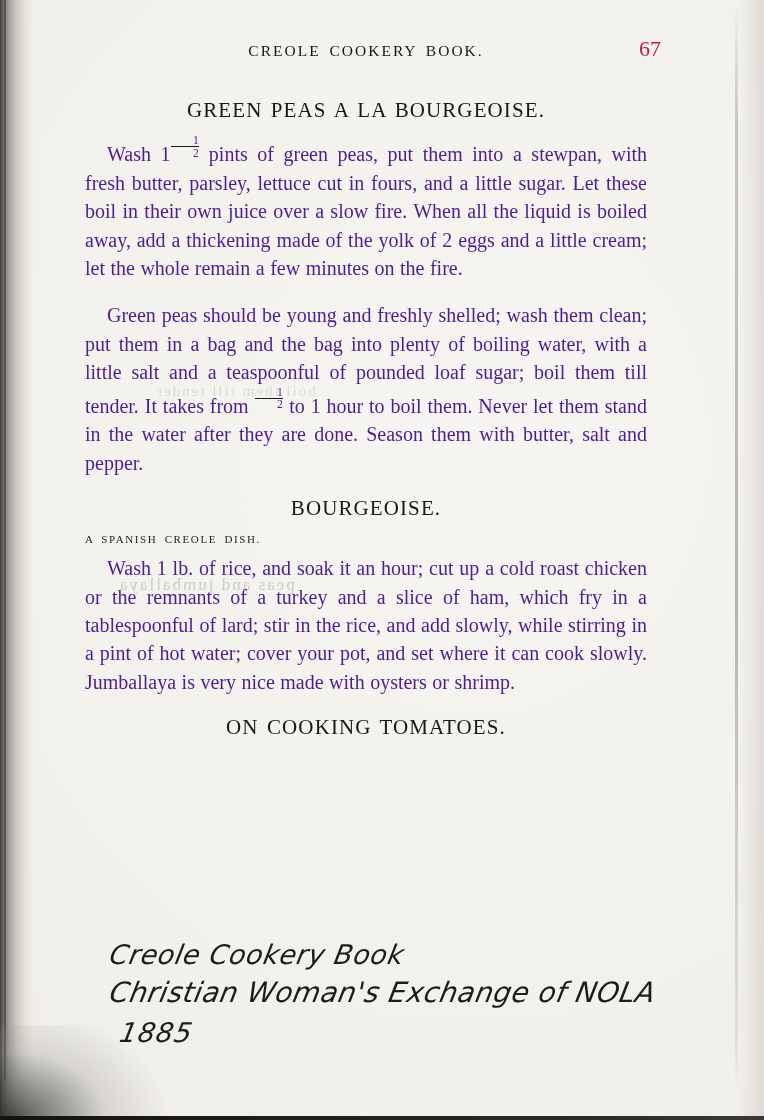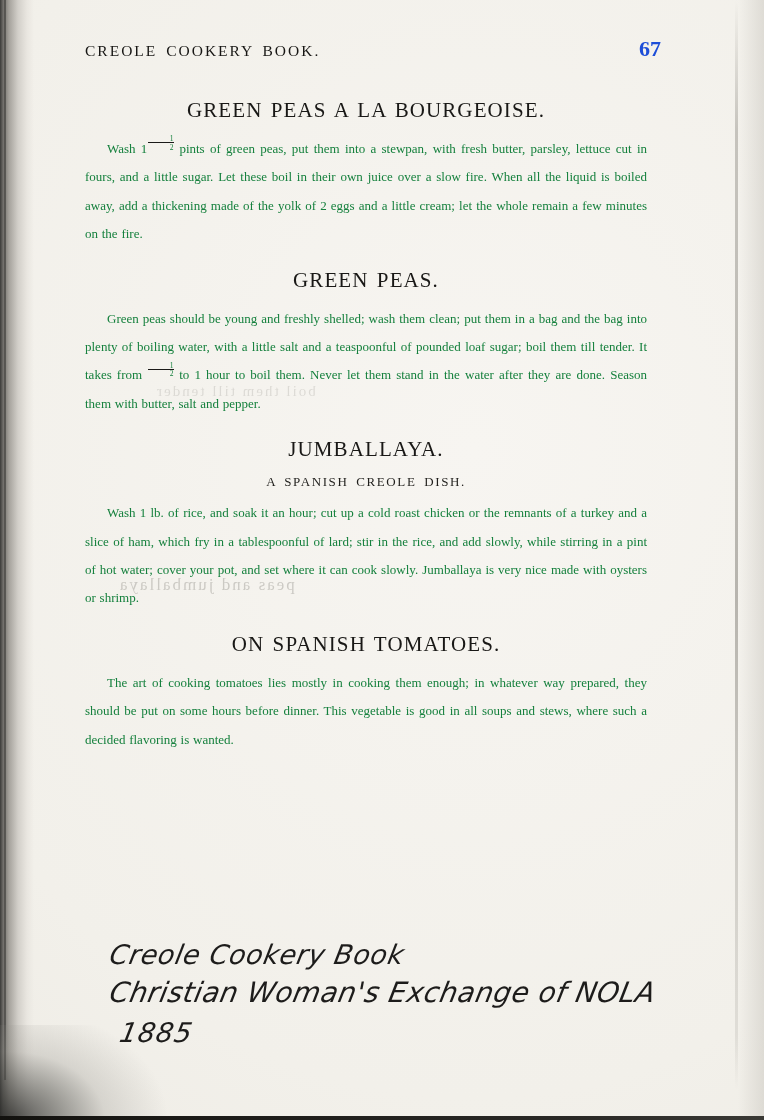--- a/index.html
+++ b/index.html
@@ -96,62 +96,62 @@
 
   
   .running-head {
     position: relative;
     height: 44px;
     margin-top: 42px;
   }
   .head-title {
     position: absolute;
     left: 0; right: 0;
-    text-align: left;
+    text-align: center;
     font-size: 15.5px;
     letter-spacing: 2.0px;
     word-spacing: 3px;
     color: #171614;
   }
   .page-number {
     position: absolute;
     right: -14px;
     top: -6px;
     font-size: 22px;
-    font-weight: bold;
-    color: #1d4ed8;
+    font-weight: normal;
+    color: #be185d;
   }
 
   h2.recipe-title {
     margin: 12px;
     text-align: center;
     font-weight: normal;
     font-size: 21px;
     letter-spacing: 1.1px;
     word-spacing: 2px;
     color: #191816;
   }
   h3.recipe-subtitle {
     margin: 11px 0 0 0;
-    text-align: center;
+    text-align: left;
     font-weight: normal;
-    font-size: 13px;
+    font-size: 11px;
     letter-spacing: 1.6px;
     word-spacing: 3px;
     color: #201f1c;
   }
 
   p.recipe-text {
     margin: 9px 0 0 0;
-    font-size: 13px;
+    font-size: 20px;
     line-height: 28.4px;
     text-align: justify;
     text-indent: 22px;
     word-spacing: .5px;
-    color: #15803d;
+    color: #4c1d95;
     
     text-align-last: left;
     hyphens: manual;
   }
 
   .recipe-block { margin-top: 19px; }
   .recipe-block.first { margin-top: 8px; }
 
   
   .frac {
@@ -234,36 +234,34 @@
       <div class="head-title">CREOLE COOKERY BOOK.</div>
       <div class="page-number">67</div>
     </div>
 
     <div class="recipe-block first">
       <h2 class="recipe-title">GREEN PEAS A LA BOURGEOISE.</h2>
       <p class="recipe-text"><span>Wash 1</span><span class="frac"><span class="num">1</span><span class="den">2</span></span><span> pints of green peas, put them into a stewpan, with fresh butter, parsley, lettuce cut in fours, and a little sugar. Let these boil in their own juice over a slow fire. When all the liquid is boiled away, add a thickening made of the yolk of 2 eggs and a little cream; let the whole remain a few minutes on the fire.</span></p>
     </div>
 
     <div class="recipe-block">
-      <h2 class="recipe-title">GREEN PEAS.</h2>
       <p class="recipe-text"><span>Green peas should be young and freshly shelled; wash them clean; put them in a bag and the bag into plenty of boiling water, with a little salt and a teaspoonful of pounded loaf sugar; boil them till tender. It takes from </span><span class="frac"><span class="num">1</span><span class="den">2</span></span><span> to 1 hour to boil them. Never let them stand in the water after they are done. Season them with butter, salt and pepper.</span></p>
     </div>
 
     <div class="recipe-block">
     </div>
 
     <div class="recipe-block">
-      <h2 class="recipe-title">JUMBALLAYA.</h2>
+      <h2 class="recipe-title">BOURGEOISE.</h2>
       <h3 class="recipe-subtitle">A SPANISH CREOLE DISH.</h3>
       <p class="recipe-text">Wash 1 lb. of rice, and soak it an hour; cut up a cold roast chicken or the remnants of a turkey and a slice of ham, which fry in a tablespoonful of lard; stir in the rice, and add slowly, while stirring in a pint of hot water; cover your pot, and set where it can cook slowly. Jumballaya is very nice made with oysters or shrimp.</p>
     </div>
 
     <div class="recipe-block">
-      <h2 class="recipe-title">ON SPANISH TOMATOES.</h2>
-      <p class="recipe-text">The art of cooking tomatoes lies mostly in cooking them enough; in whatever way prepared, they should be put on some hours before dinner. This vegetable is good in all soups and stews, where such a decided flavoring is wanted.</p>
+      <h2 class="recipe-title">ON COOKING TOMATOES.</h2>
     </div>
 
   </div>
 
   <div class="handwriting">
     <div class="hw-line hw-line-1">Creole Cookery Book</div>
     <div class="hw-line hw-line-2">Christian Woman's Exchange of NOLA</div>
     <div class="hw-line hw-line-3">1885</div>
   </div>
 

